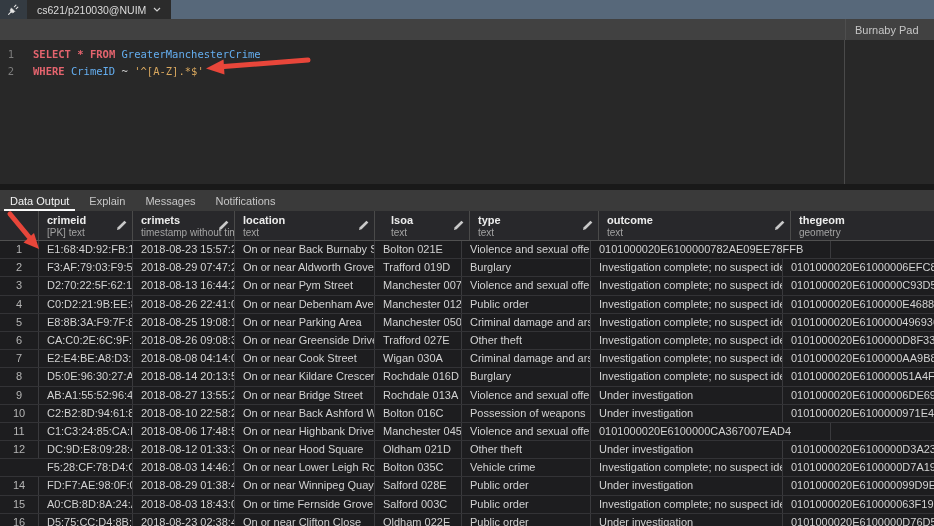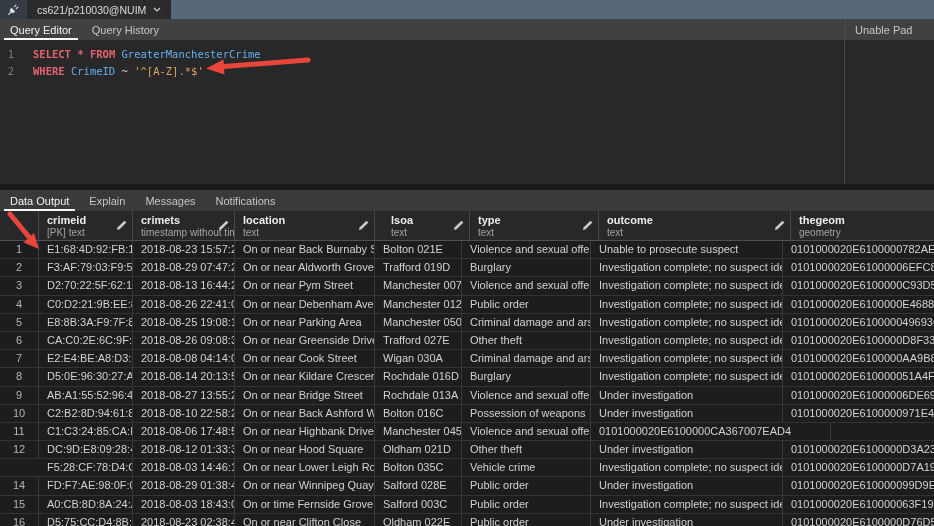--- a/index.html
+++ b/index.html
@@ -62,26 +62,22 @@
   </div>
   <div class="conn-select">
     <span>cs621/p210030@NUIM</span>
     <svg width="8" height="5" viewBox="0 0 8 5">
         <path d="M1 1 L4 4 L7 1" stroke="#cfcfcf" fill="none" stroke-width="1.2"></path>
       </svg>
   </div>
 </div>
 
 <div class="tabbar">
-  <div id="editor-tabs" style="display:flex;">
-      <div class="tab active">Query Editor</div>
-      <div class="tab">Query History</div>
-    </div>
   <div class="scratch-head">
-    <span>Unable Pad</span>
+    <span>Burnaby Pad</span>
   </div>
 </div>
 
 <div class="workarea">
   <div class="editor">
     <div id="sql-lines">
         <div class="sql-line">
           <span class="ln">1</span>
           <span class="code"><span class="tk-kw">SELECT</span><span class="tk-pl"> </span><span class="tk-kw">*</span><span class="tk-pl"> </span><span class="tk-kw">FROM</span><span class="tk-pl"> </span><span class="tk-id">GreaterManchesterCrime</span></span>
         </div>
@@ -157,21 +153,20 @@
       </div>
     </div>
   <div id="grid-rows">
       <div class="grow">
         <div class="cell rnum" style="width: 39px;">1</div>
         <div class="cell" style="width: 94px;">E1:68:4D:92:FB:10</div>
         <div class="cell" style="width: 102px;">2018-08-23 15:57:24</div>
         <div class="cell" style="width: 140px;">On or near Back Burnaby Street</div>
         <div class="cell" style="width: 87px;">Bolton 021E</div>
         <div class="cell" style="width: 129px;">Violence and sexual offences</div>
-        <div class="cell" style="width: 192px;">Unable to prosecute suspect</div>
         <div class="cell" style="width: 240px;">0101000020E6100000782AE09EE78FFB</div>
       </div>
       <div class="grow">
         <div class="cell rnum" style="width: 39px;">2</div>
         <div class="cell" style="width: 94px;">F3:AF:79:03:F9:55</div>
         <div class="cell" style="width: 102px;">2018-08-29 07:47:27</div>
         <div class="cell" style="width: 140px;">On or near Aldworth Grove</div>
         <div class="cell" style="width: 87px;">Trafford 019D</div>
         <div class="cell" style="width: 129px;">Burglary</div>
         <div class="cell" style="width: 192px;">Investigation complete; no suspect identified</div>

